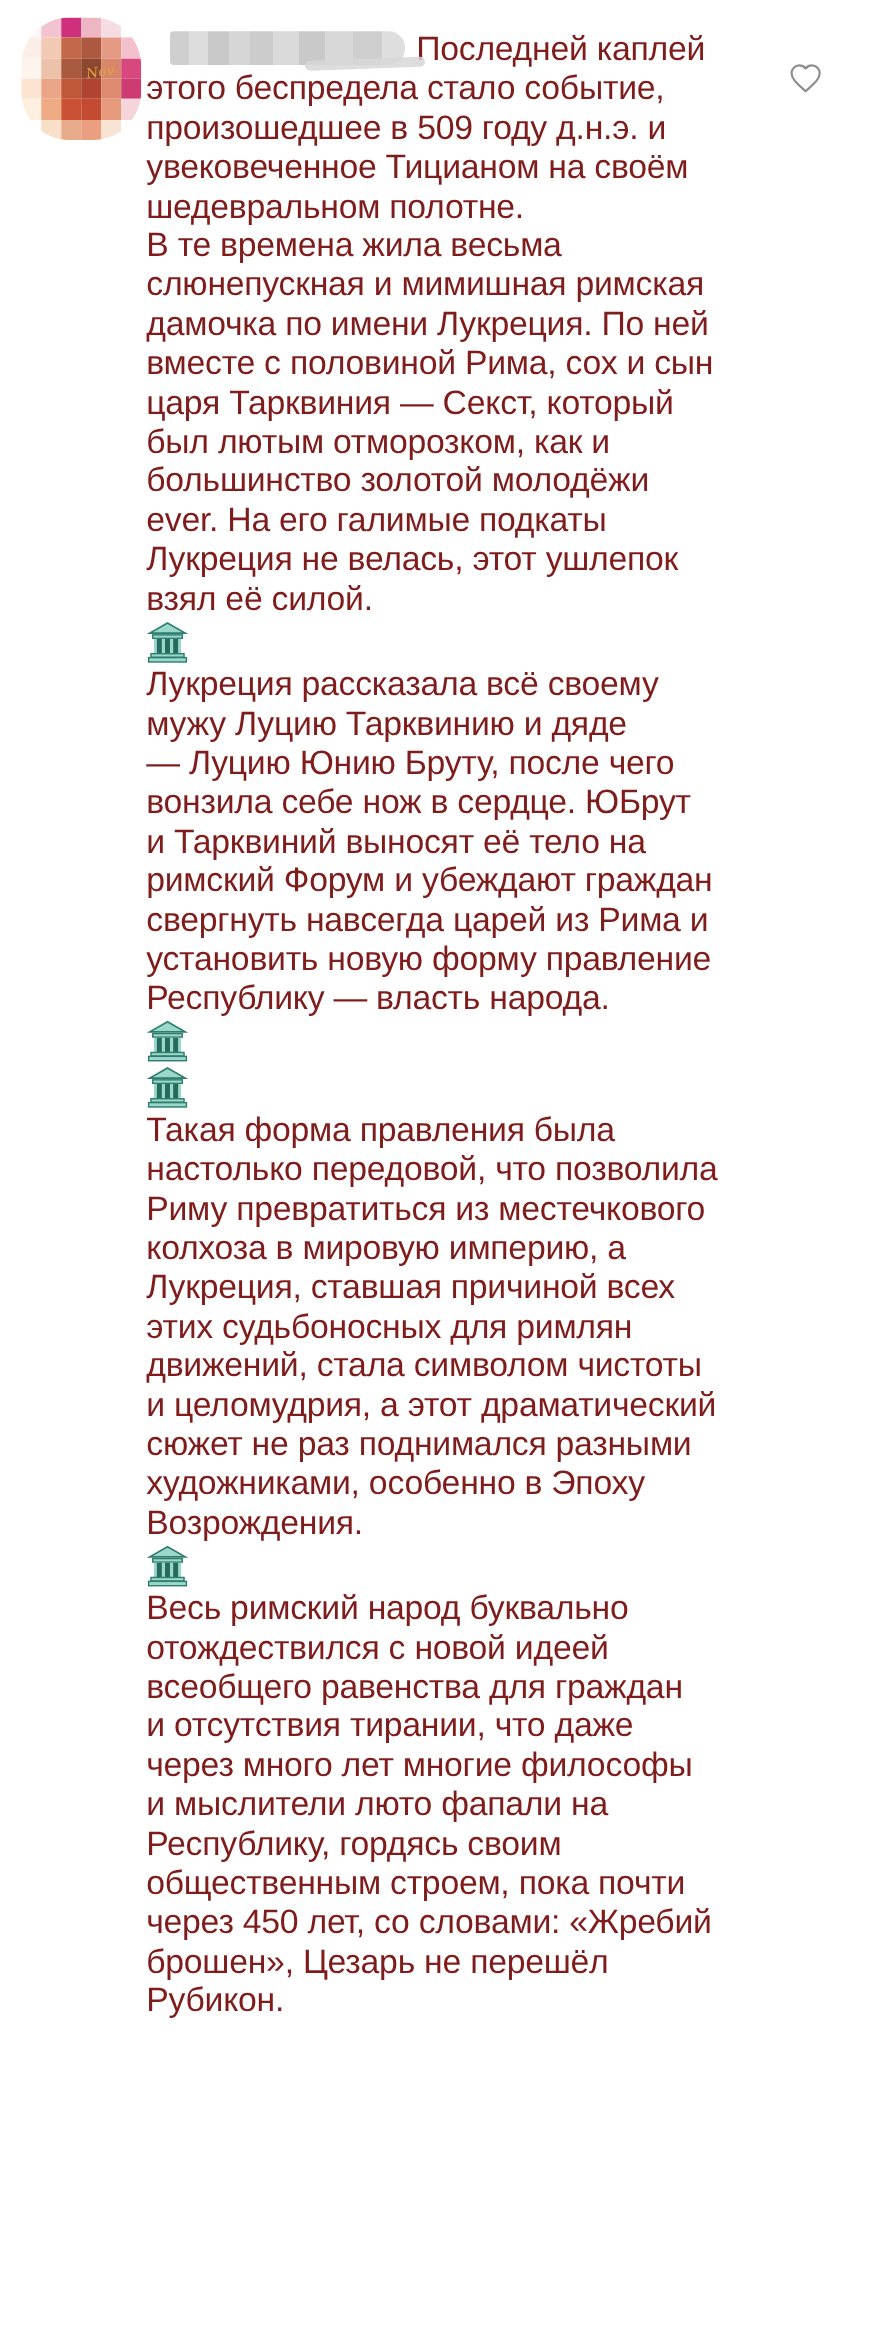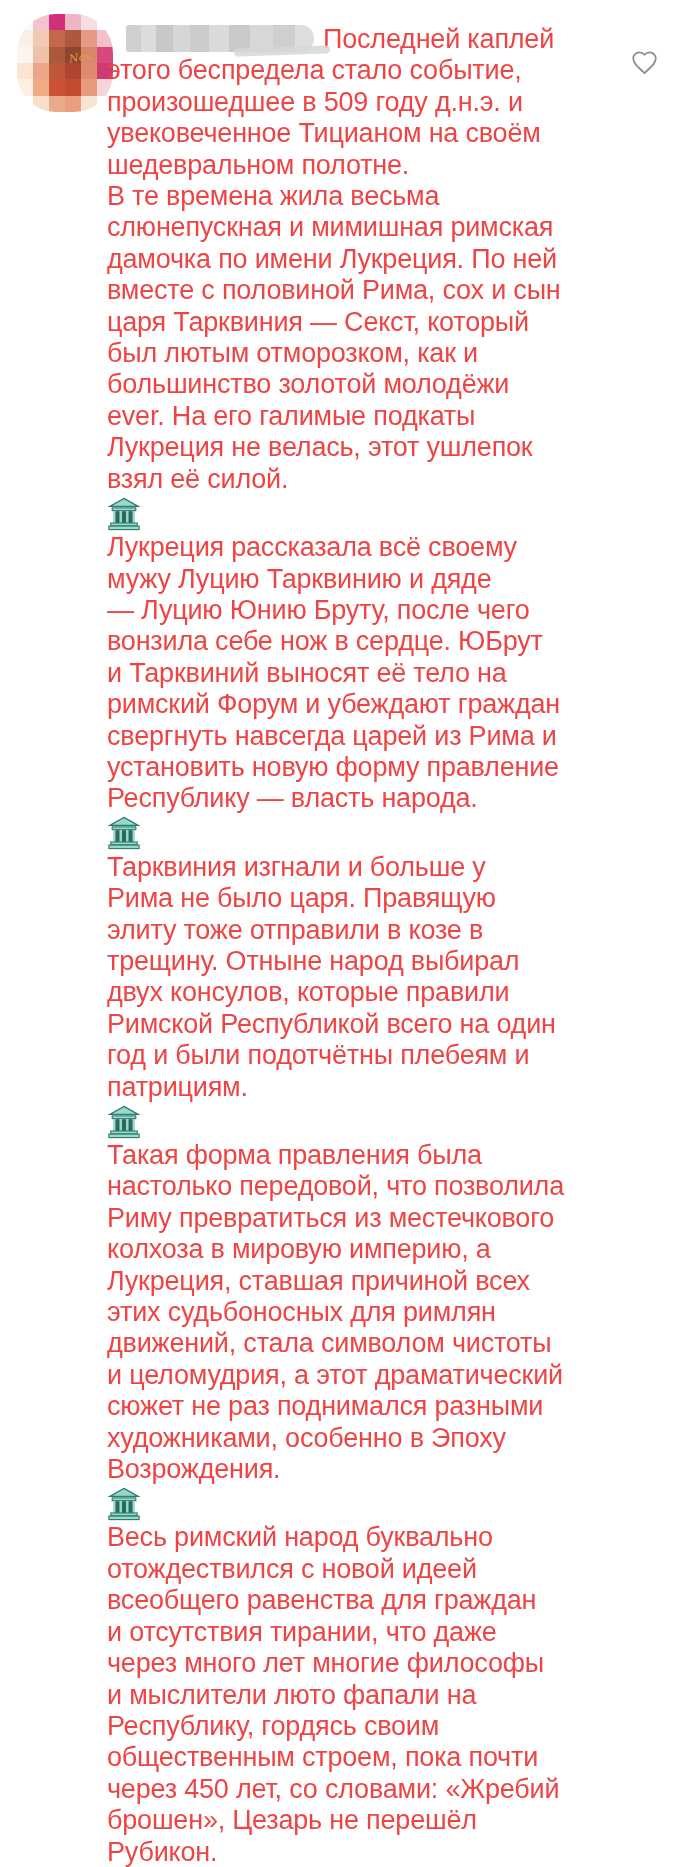--- a/index.html
+++ b/index.html
@@ -23,22 +23,22 @@
     font-family:"DejaVu Serif","Liberation Serif",serif;font-style:italic;
     font-size:11px;color:#dfa242;transform:rotate(-9deg);pointer-events:none;
   }
   
   .like-btn{
     position:absolute;left:629px;top:48px;width:30px;height:30px;
     background:none;border:none;padding:0;cursor:pointer;
   }
   
   .caption{
-    position:absolute;left:107px;top:24px;width:578px;
-    font-size:27px;line-height:31.4px;color:#ef4444;letter-spacing:-0.2px;
+    position:absolute;left:117px;top:24px;width:578px;
+    font-size:27px;line-height:31.4px;color:#7f1d1d;letter-spacing:-0.2px;
   }
   .para{margin:0;white-space:pre-line;}
   .emoji-line{height:37px;display:flex;align-items:center;}
   .emoji-line svg{display:block;}
   
   .username-blur{
     display:inline-block;width:188px;height:27px;margin-left:19px;margin-right:9px;
     vertical-align:-4px;border-radius:3px 13px 13px 3px;position:relative;border:none;
     background:linear-gradient(90deg,
       #cfcfcf 0 8%,#dcdcdc 8% 16%,#c8c8c8 16% 25%,#d6d6d6 25% 34%,#cccccc 34% 44%,
@@ -145,28 +145,20 @@
     <polygon points="18,1.5 33,10 3,10" stroke-width="1.4" stroke="#2e7d6e" fill="#9bd8cb"></polygon>
     <rect x="5.5" y="11.5" width="25" height="3" stroke-width="1.2" stroke="#2e7d6e" fill="#9bd8cb"></rect>
     <rect x="6.5" y="15" width="23" height="12.5" fill="#9bd8cb"></rect>
     <rect x="9" y="15" width="4.2" height="12.5" fill="#266b5d"></rect>
     <rect x="15.9" y="15" width="4.2" height="12.5" fill="#266b5d"></rect>
     <rect x="22.8" y="15" width="4.2" height="12.5" fill="#266b5d"></rect>
     <rect x="4" y="27.5" width="28" height="3" stroke-width="1.2" stroke="#2e7d6e" fill="#9bd8cb"></rect>
     <rect x="2" y="30.8" width="32" height="3.7" stroke-width="1.2" stroke="#2e7d6e" fill="#9bd8cb"></rect>
   </svg>
 </div>
-      <p class="para">Тарквиния изгнали и больше у
-Рима не было царя. Правящую
-элиту тоже отправили в козе в
-трещину. Отныне народ выбирал
-двух консулов, которые правили
-Римской Республикой всего на один
-год и были подотчётны плебеям и
-патрициям.</p>
       <div class="emoji-line">
   <svg width="34" height="34" viewBox="0 0 36 36" aria-hidden="true">
     <polygon points="18,1.5 33,10 3,10" stroke-width="1.4" stroke="#2e7d6e" fill="#9bd8cb"></polygon>
     <rect x="5.5" y="11.5" width="25" height="3" stroke-width="1.2" stroke="#2e7d6e" fill="#9bd8cb"></rect>
     <rect x="6.5" y="15" width="23" height="12.5" fill="#9bd8cb"></rect>
     <rect x="9" y="15" width="4.2" height="12.5" fill="#266b5d"></rect>
     <rect x="15.9" y="15" width="4.2" height="12.5" fill="#266b5d"></rect>
     <rect x="22.8" y="15" width="4.2" height="12.5" fill="#266b5d"></rect>
     <rect x="4" y="27.5" width="28" height="3" stroke-width="1.2" stroke="#2e7d6e" fill="#9bd8cb"></rect>
     <rect x="2" y="30.8" width="32" height="3.7" stroke-width="1.2" stroke="#2e7d6e" fill="#9bd8cb"></rect>

